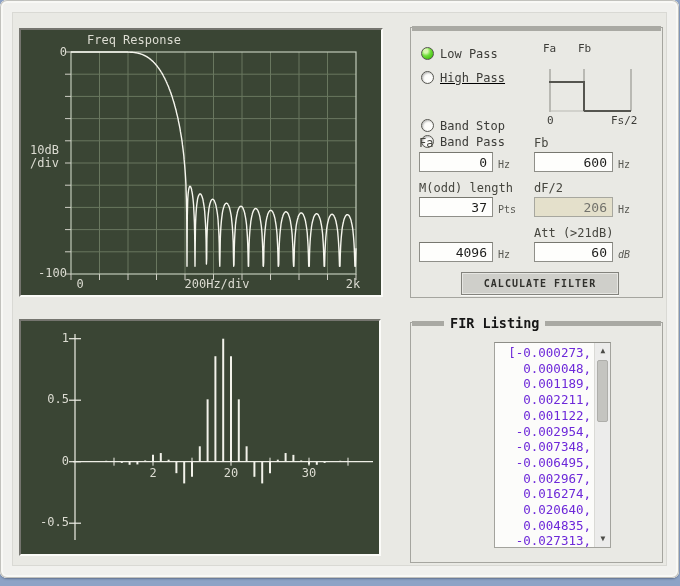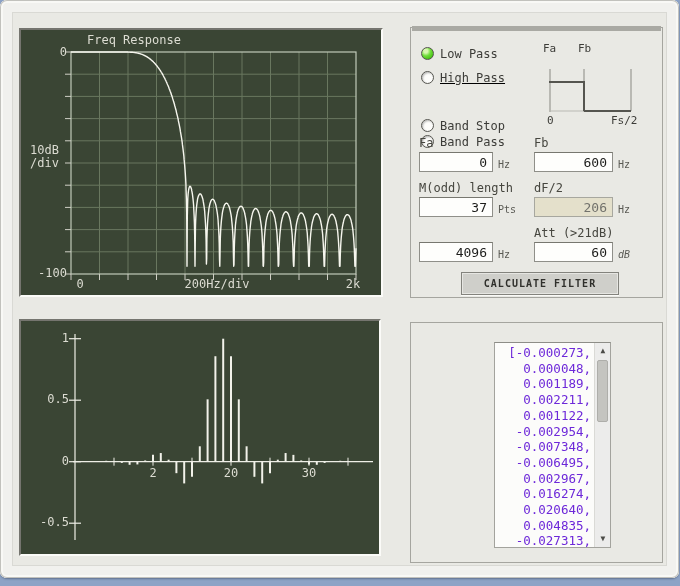--- a/index.html
+++ b/index.html
@@ -280,20 +280,25 @@
     <span class="flabel" style="left:123px; top:198px;">Att (&gt;21dB)</span>
     <input class="field" style="left: 8px; top: 214px; width: 74px;" value="4096">
     <span class="unit" style="left:87px; top:221px;">Hz</span>
     <input class="field" style="left: 123px; top: 214px; width: 79px;" value="60">
     <span class="unit" style="left:207px; top:221px;font-style:italic;">dB</span>
 
     <button class="calcbtn">CALCULATE FILTER</button>
   </div>
 
   <div class="groupbox" style="left:410px; top:322px; width:253px; height:241px;">
+    <div class="grouptitle">
+      <div class="gbar left"></div>
+      <span class="gtitle">FIR Listing</span>
+      <div class="gbar right"></div>
+    </div>
     <div class="listbox">
       <div class="lrows">
           <div class="lrow">[-0.000273,</div>
           <div class="lrow">0.000048,</div>
           <div class="lrow">0.001189,</div>
           <div class="lrow">0.002211,</div>
           <div class="lrow">0.001122,</div>
           <div class="lrow">-0.002954,</div>
           <div class="lrow">-0.007348,</div>
           <div class="lrow">-0.006495,</div>

